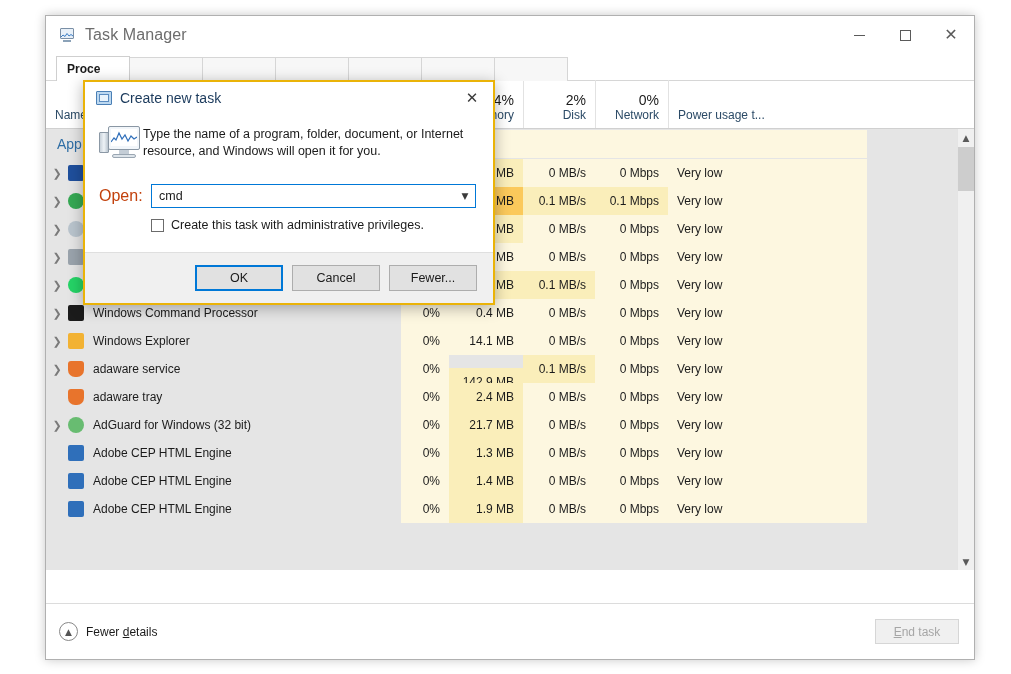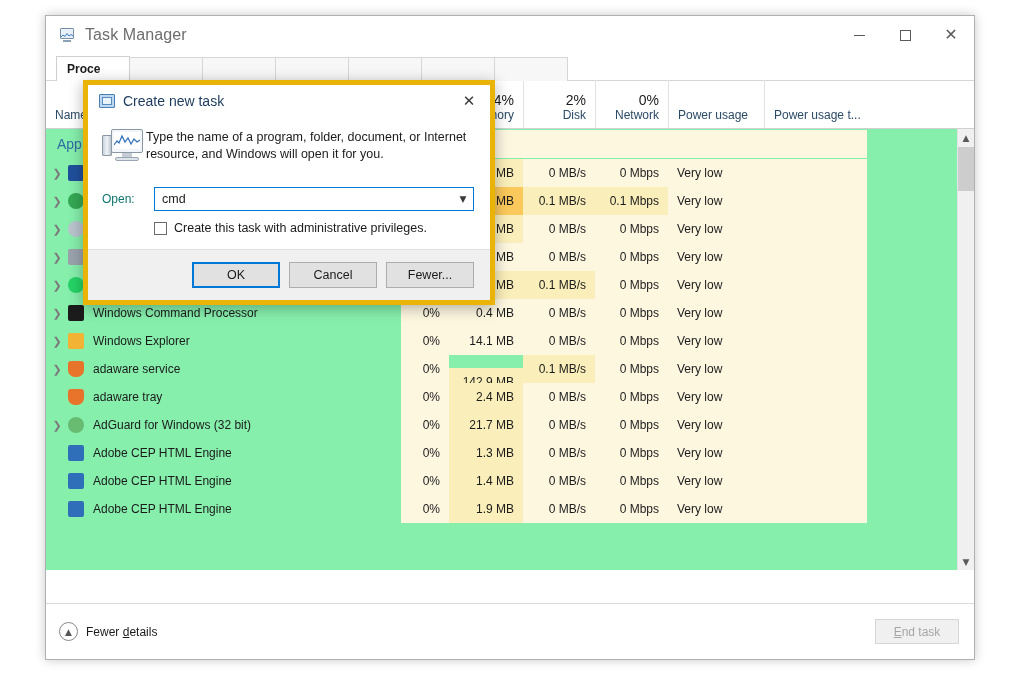--- a/index.html
+++ b/index.html
@@ -156,21 +156,21 @@
   }
   .colh .lbl { line-height: 15px; }
   .colh.right .lbl { text-align: right; padding-right: 9px; }
   .colh.left .lbl { text-align: left; padding-left: 9px; }
 
   
   #listwrap {
     position: relative;
     height: 441px;
     overflow: hidden;
-    background: #86efac;
+    background: #e5e5e5;
   }
   #listbody {
     position: relative;
     width: 898px;
   }
   .row {
     position: relative;
     display: flex;
     height: 28px;
     align-items: center;
@@ -275,21 +275,21 @@
     font-family: "Liberation Sans", sans-serif;
   }
   #endtask u { text-decoration: underline; }
 
   
   #dialog {
     position: absolute;
     left: 83px; top: 80px;
     width: 412px; height: 225px;
     background: #ffffff;
-    border: 5px solid #eab308;
+    border: 2px solid #eab308;
     box-shadow: 0 3px 14px rgba(0,0,0,0.30);
     z-index: 50;
   }
   #dlg-title {
     position: relative;
     height: 32px;
     display: flex; align-items: center;
     background: #ffffff;
   }
   #dlg-icon {
@@ -378,21 +378,21 @@
     margin-left: 0;
     margin-top: 4px;
     max-width: 325px;
   }
 
   #dlg-openrow {
     display: flex; align-items: center;
     margin-top: 20px;
     padding-left: 3px;
   }
-  #dlg-openlabel { font-size: 12px; color: #0f766e; width: 52px; flex: none; }
+  #dlg-openlabel { font-size: 16px; color: #c2410c; width: 52px; flex: none; }
   #dlg-combo {
     position: relative;
     width: 325px; height: 24px;
     border: 1px solid #0078d7;
     background: #ffffff;
     display: flex; align-items: center;
   }
   #dlg-comboval {
     font-size: 12.5px; color: #1b1b1b;
     padding-left: 7px;
@@ -496,24 +496,20 @@
         <div class="pct">54%</div>
         <div class="lbl">Memory</div>
       </div>
       <div class="colh right" style="width:72px">
         <div class="pct">2%</div>
         <div class="lbl">Disk</div>
       </div>
       <div class="colh right" style="width:73px">
         <div class="pct">0%</div>
         <div class="lbl">Network</div>
-      </div>
-      <div class="colh left" style="width:96px">
-        <div class="pct"></div>
-        <div class="lbl">Power usage</div>
       </div>
       <div class="colh left" style="width:103px">
         <div class="pct"></div>
         <div class="lbl">Power usage t...</div>
       </div>
     </div>
 
     <div id="listwrap">
       <div id="listbody">
           <div class="row group">

